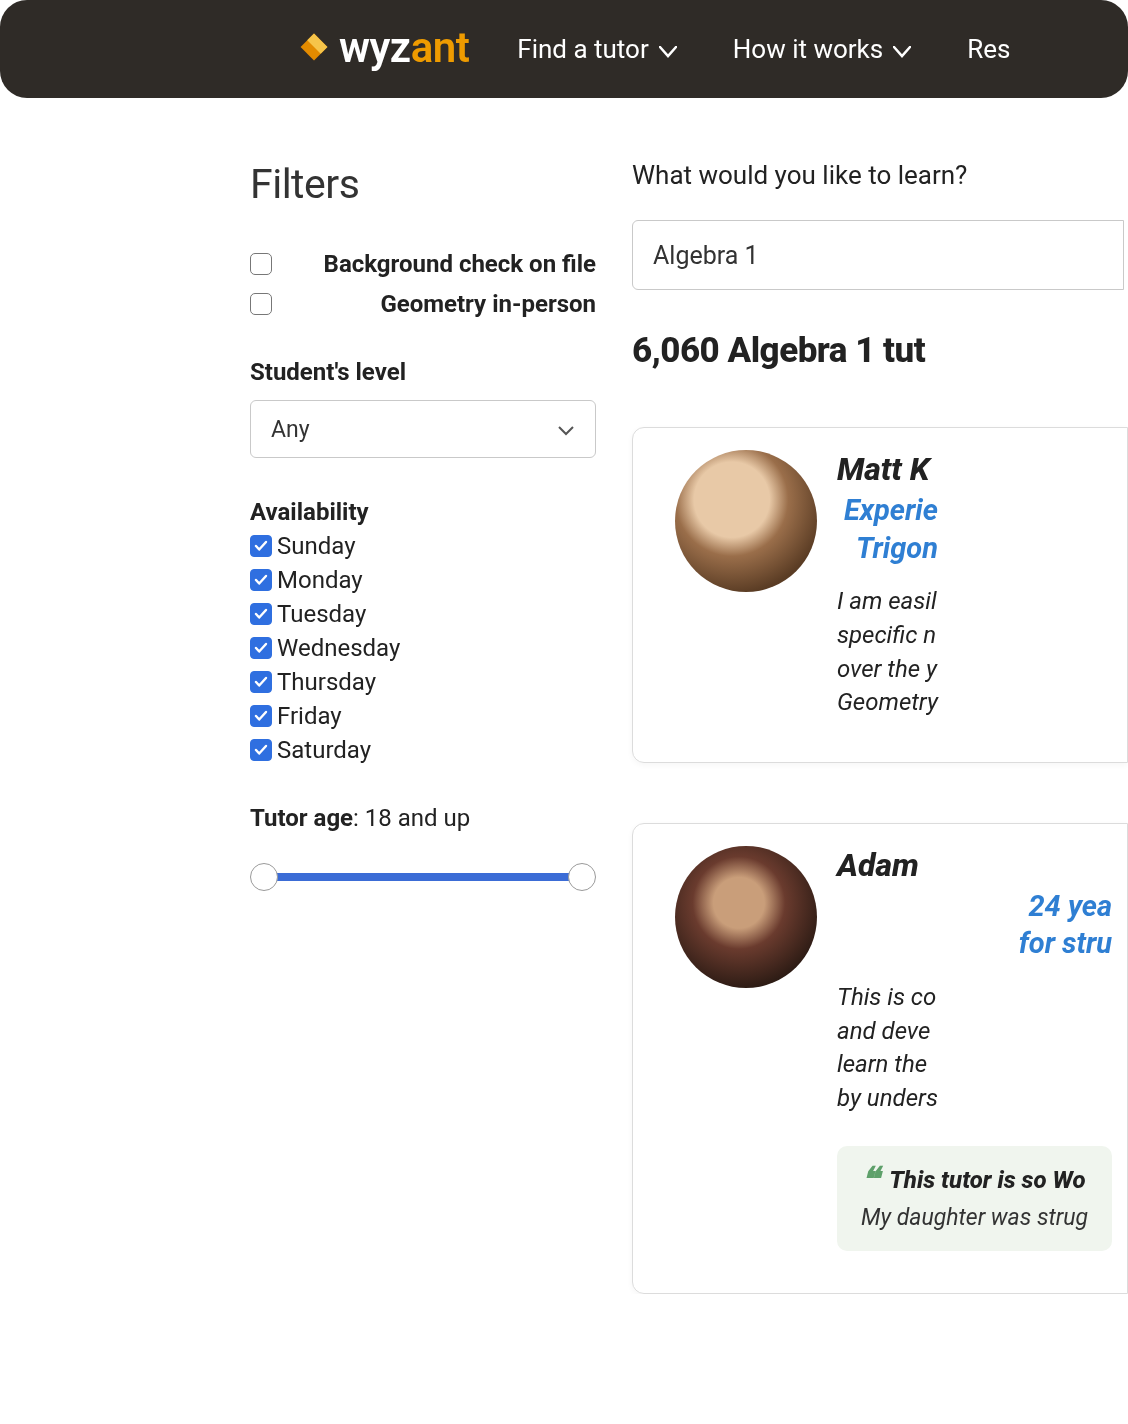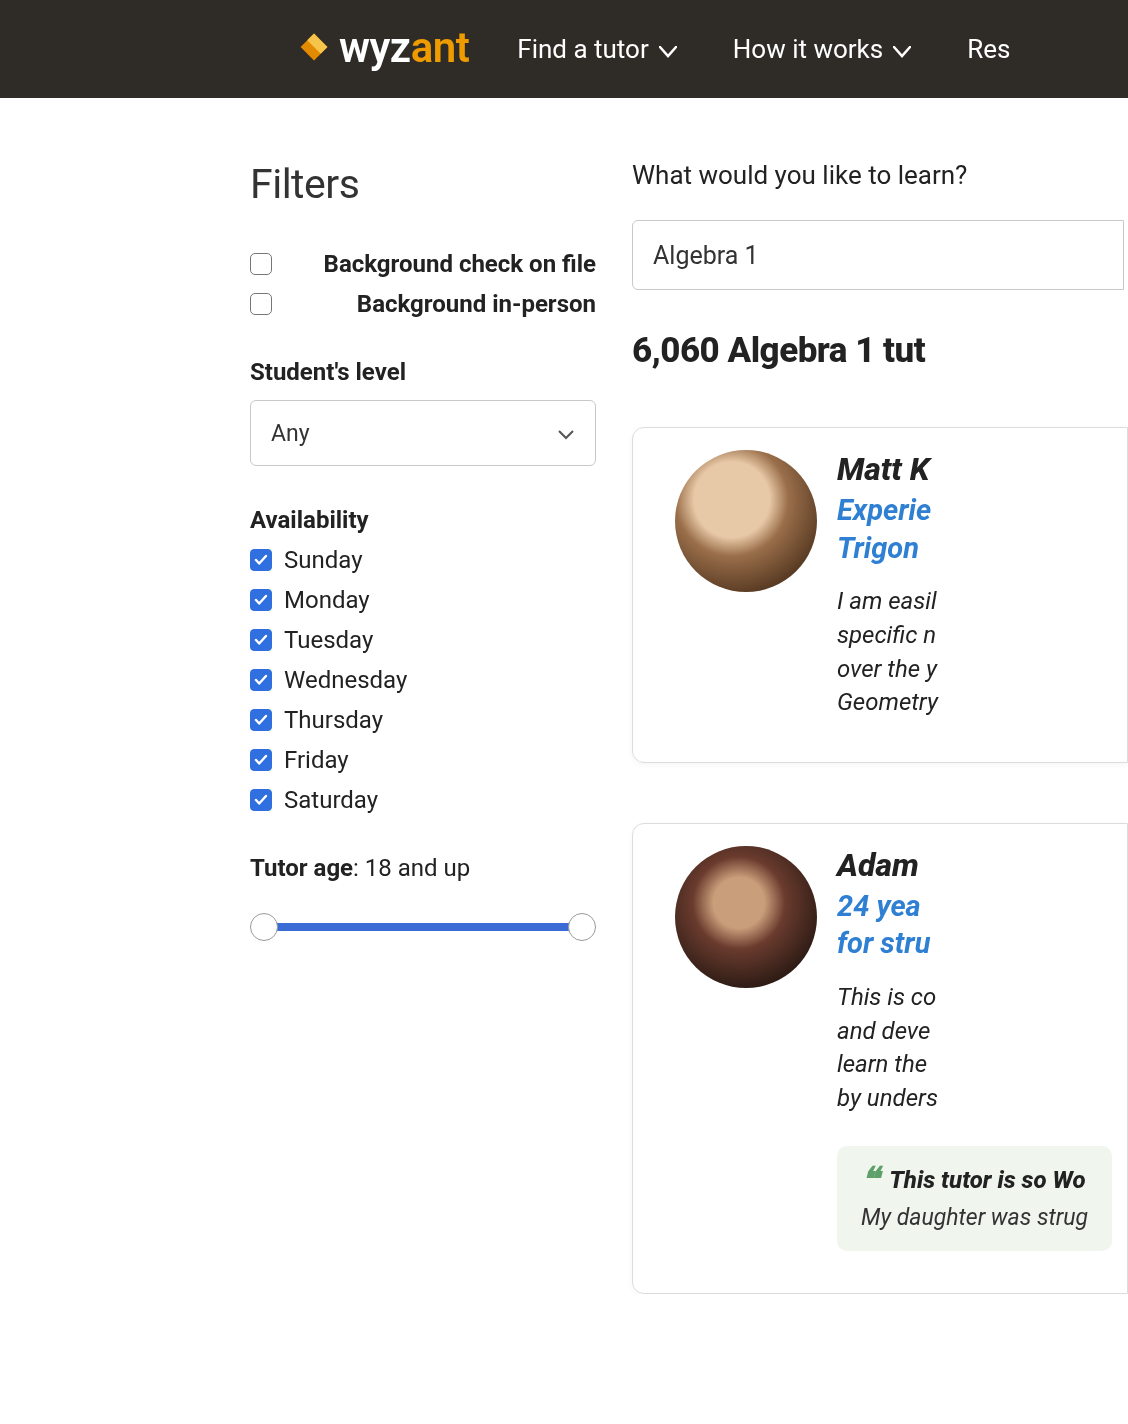--- a/index.html
+++ b/index.html
@@ -11,20 +11,21 @@
     overflow: hidden;
   }
   
   .header {
     background: #2f2b27;
     color: #fff;
     height: 98px;
     display: flex;
     align-items: center;
     padding-left: 295px;
+    border-radius: 27px;
   }
   .logo {
     display: flex;
     align-items: center;
     margin-right: 48px;
   }
   .logo-mark {
     display: inline-block;
     margin-right: 6px;
   }
@@ -138,38 +139,38 @@
     background: #2f6fe0;
     border-color: #2f6fe0;
   }
   .chk.checked svg { display: block; }
   .chk svg { display: none; }
 
   .select {
     margin-top: 14px;
     border: 1.5px solid #c9c9c9;
     border-radius: 6px;
-    height: 66px;
+    height: 58px;
     display: flex;
     align-items: center;
     justify-content: space-between;
     padding: 0 20px;
     font-size: 23px;
     color: #333;
     cursor: pointer;
   }
 
   .avail-list { margin-top: 6px; }
   .avail-row {
     display: flex;
     align-items: center;
-    gap: 12px;
+    gap: 5px;
     font-size: 24px;
     font-weight: 400;
-    margin-top: 12px;
+    margin-top: 6px;
   }
   .avail-row .chk { width: 22px; height: 22px; border-radius: 4px; }
 
   
   .search-label {
     font-size: 26px;
     font-weight: 400;
     color: #222;
     margin-bottom: 30px;
   }
@@ -225,20 +226,21 @@
     color: #222;
     white-space: nowrap;
   }
   .tutor-tagline {
     font-size: 29px;
     font-weight: 700;
     color: #2f7fd3;
     margin-top: 4px;
     line-height: 1.3;
     white-space: nowrap;
+    text-align: right;
   }
   .tutor-desc {
     font-size: 24px;
     color: #222;
     margin-top: 18px;
     line-height: 1.4;
     white-space: nowrap;
   }
   .review-box {
     margin-top: 30px;
@@ -316,21 +318,21 @@
       <div class="checkrow first">
         <span class="chk">
           
         </span>
         <span>Background check on file</span>
       </div>
       <div class="checkrow">
         <span class="chk">
           
         </span>
-        <span>Background in-person</span>
+        <span>Geometry in-person</span>
       </div>
     </div>
 
     <div class="filter-section">
       <div class="filter-label">Student's level</div>
       <div class="select">
         <span>Any</span>
         <span>
           <svg width="18" height="12" viewBox="0 0 18 12">
               <path d="M2 2l7 7 7-7" fill="none" stroke="#555" stroke-width="2"></path>

